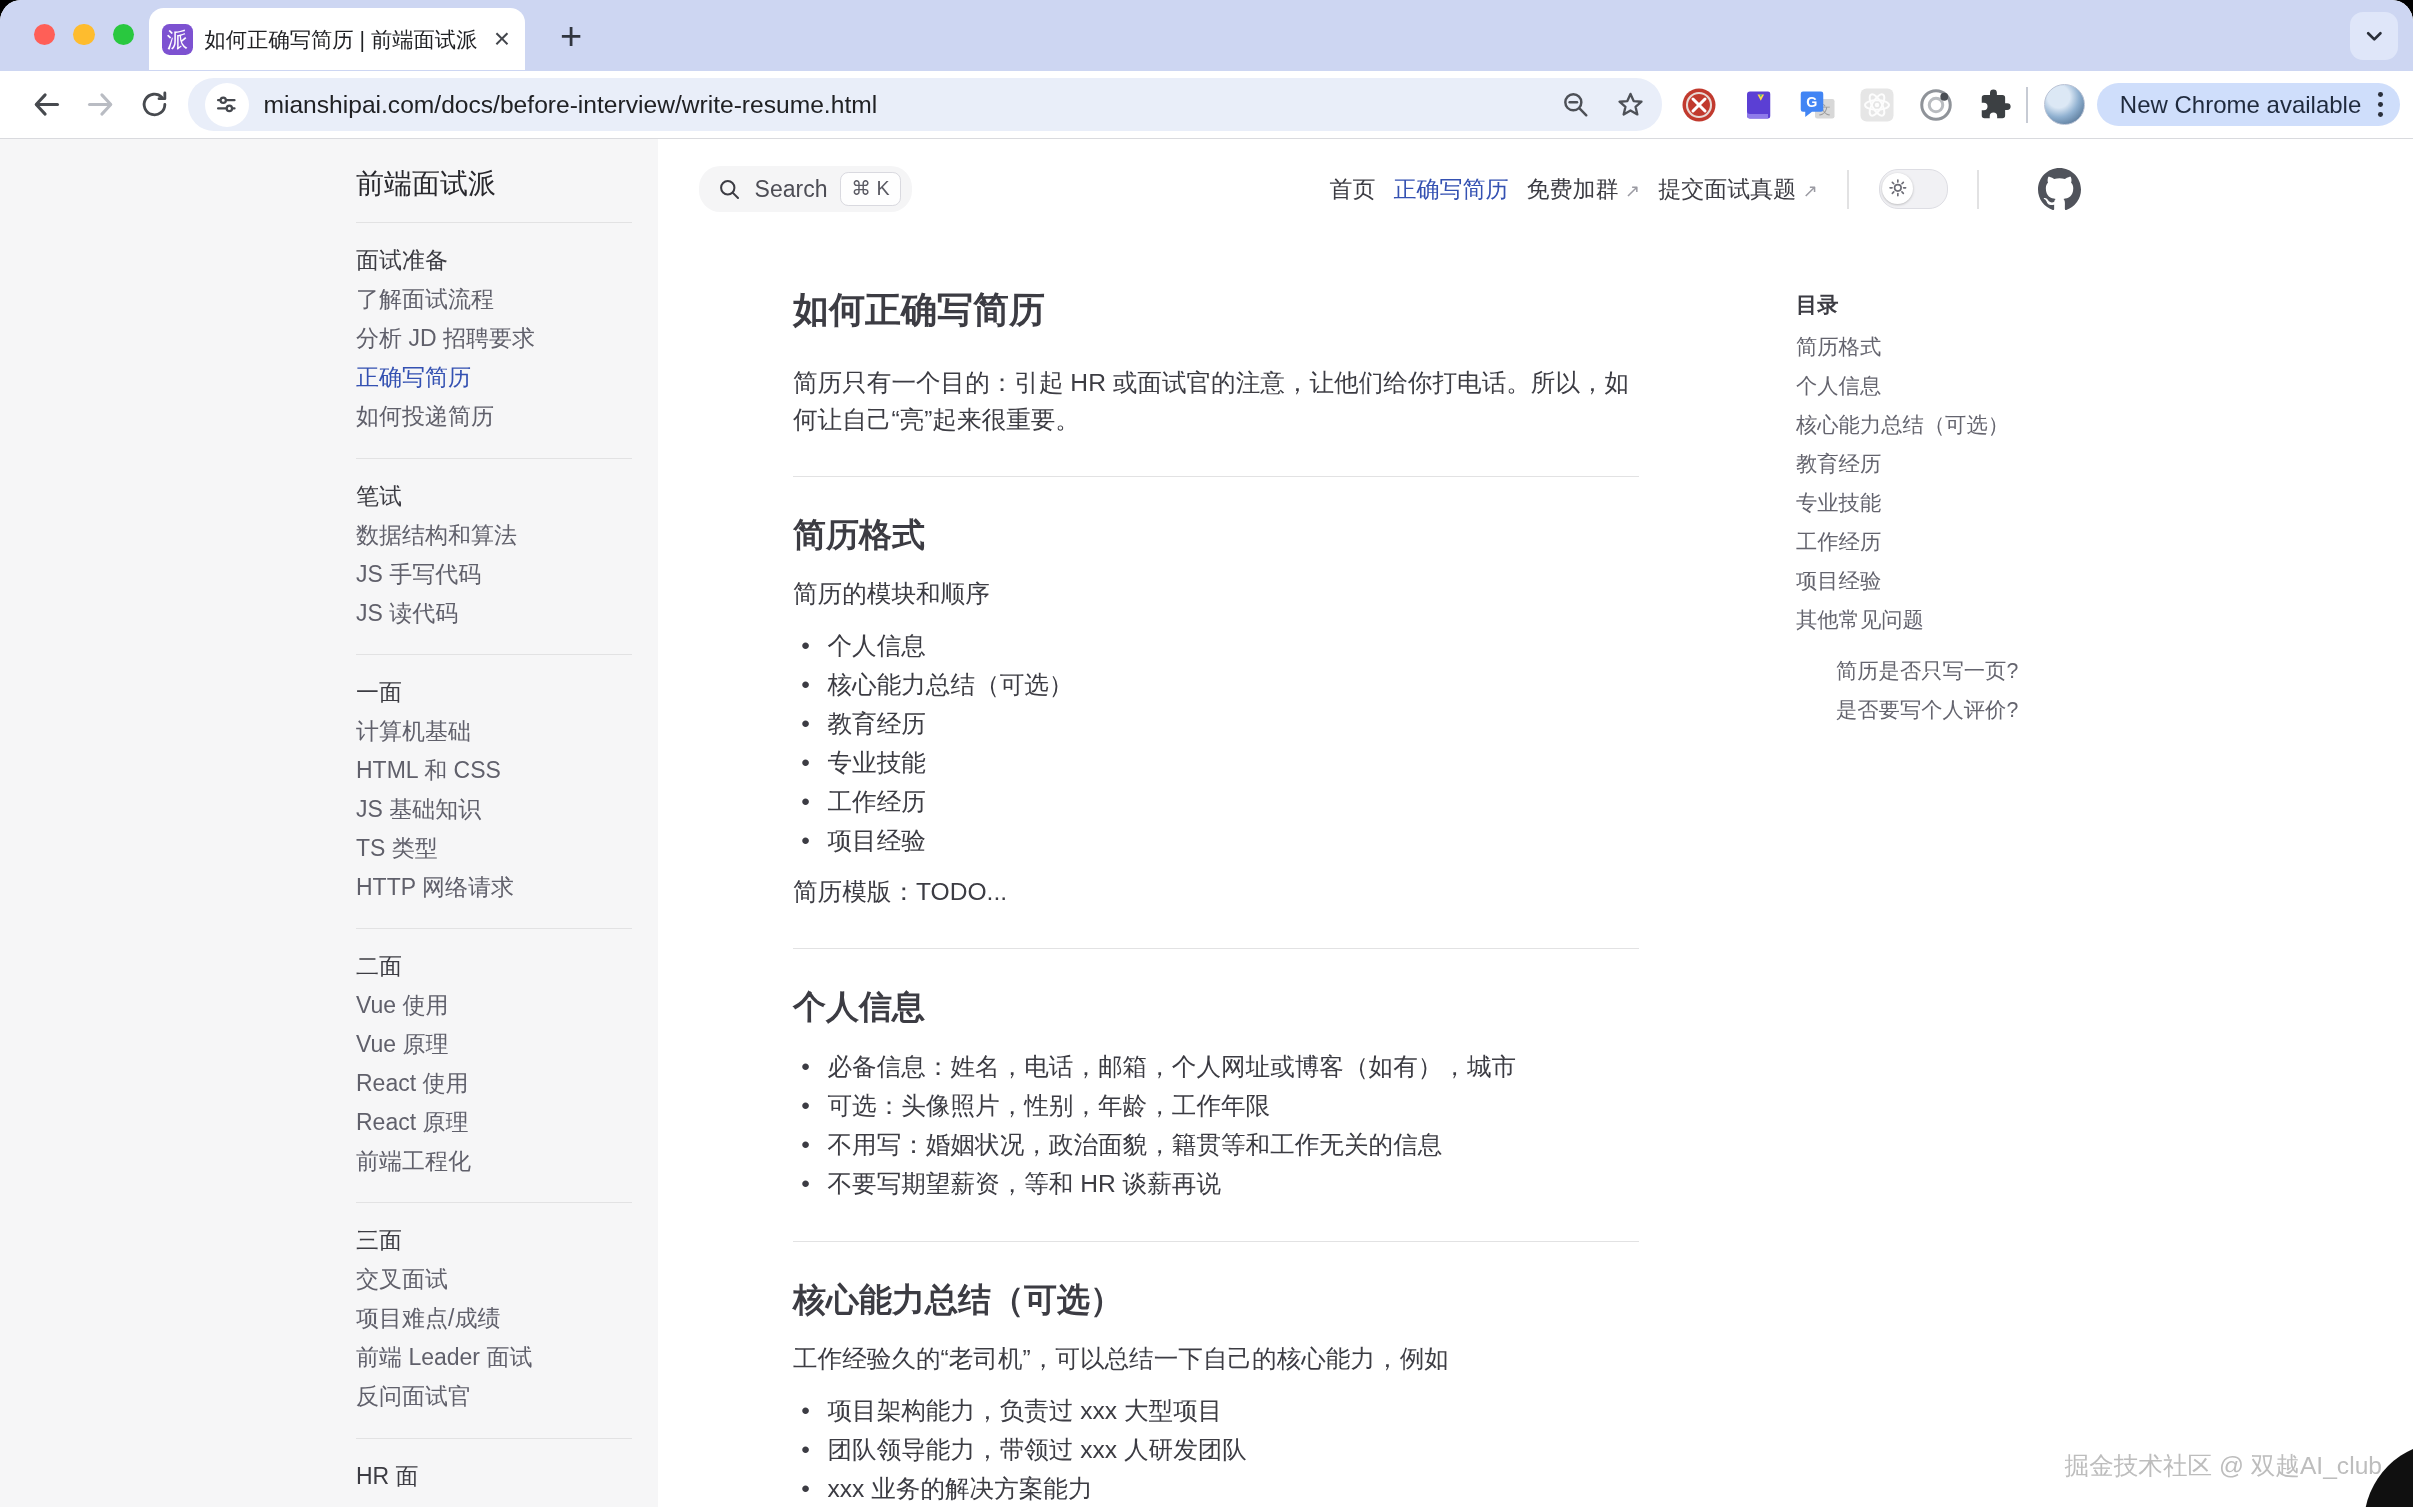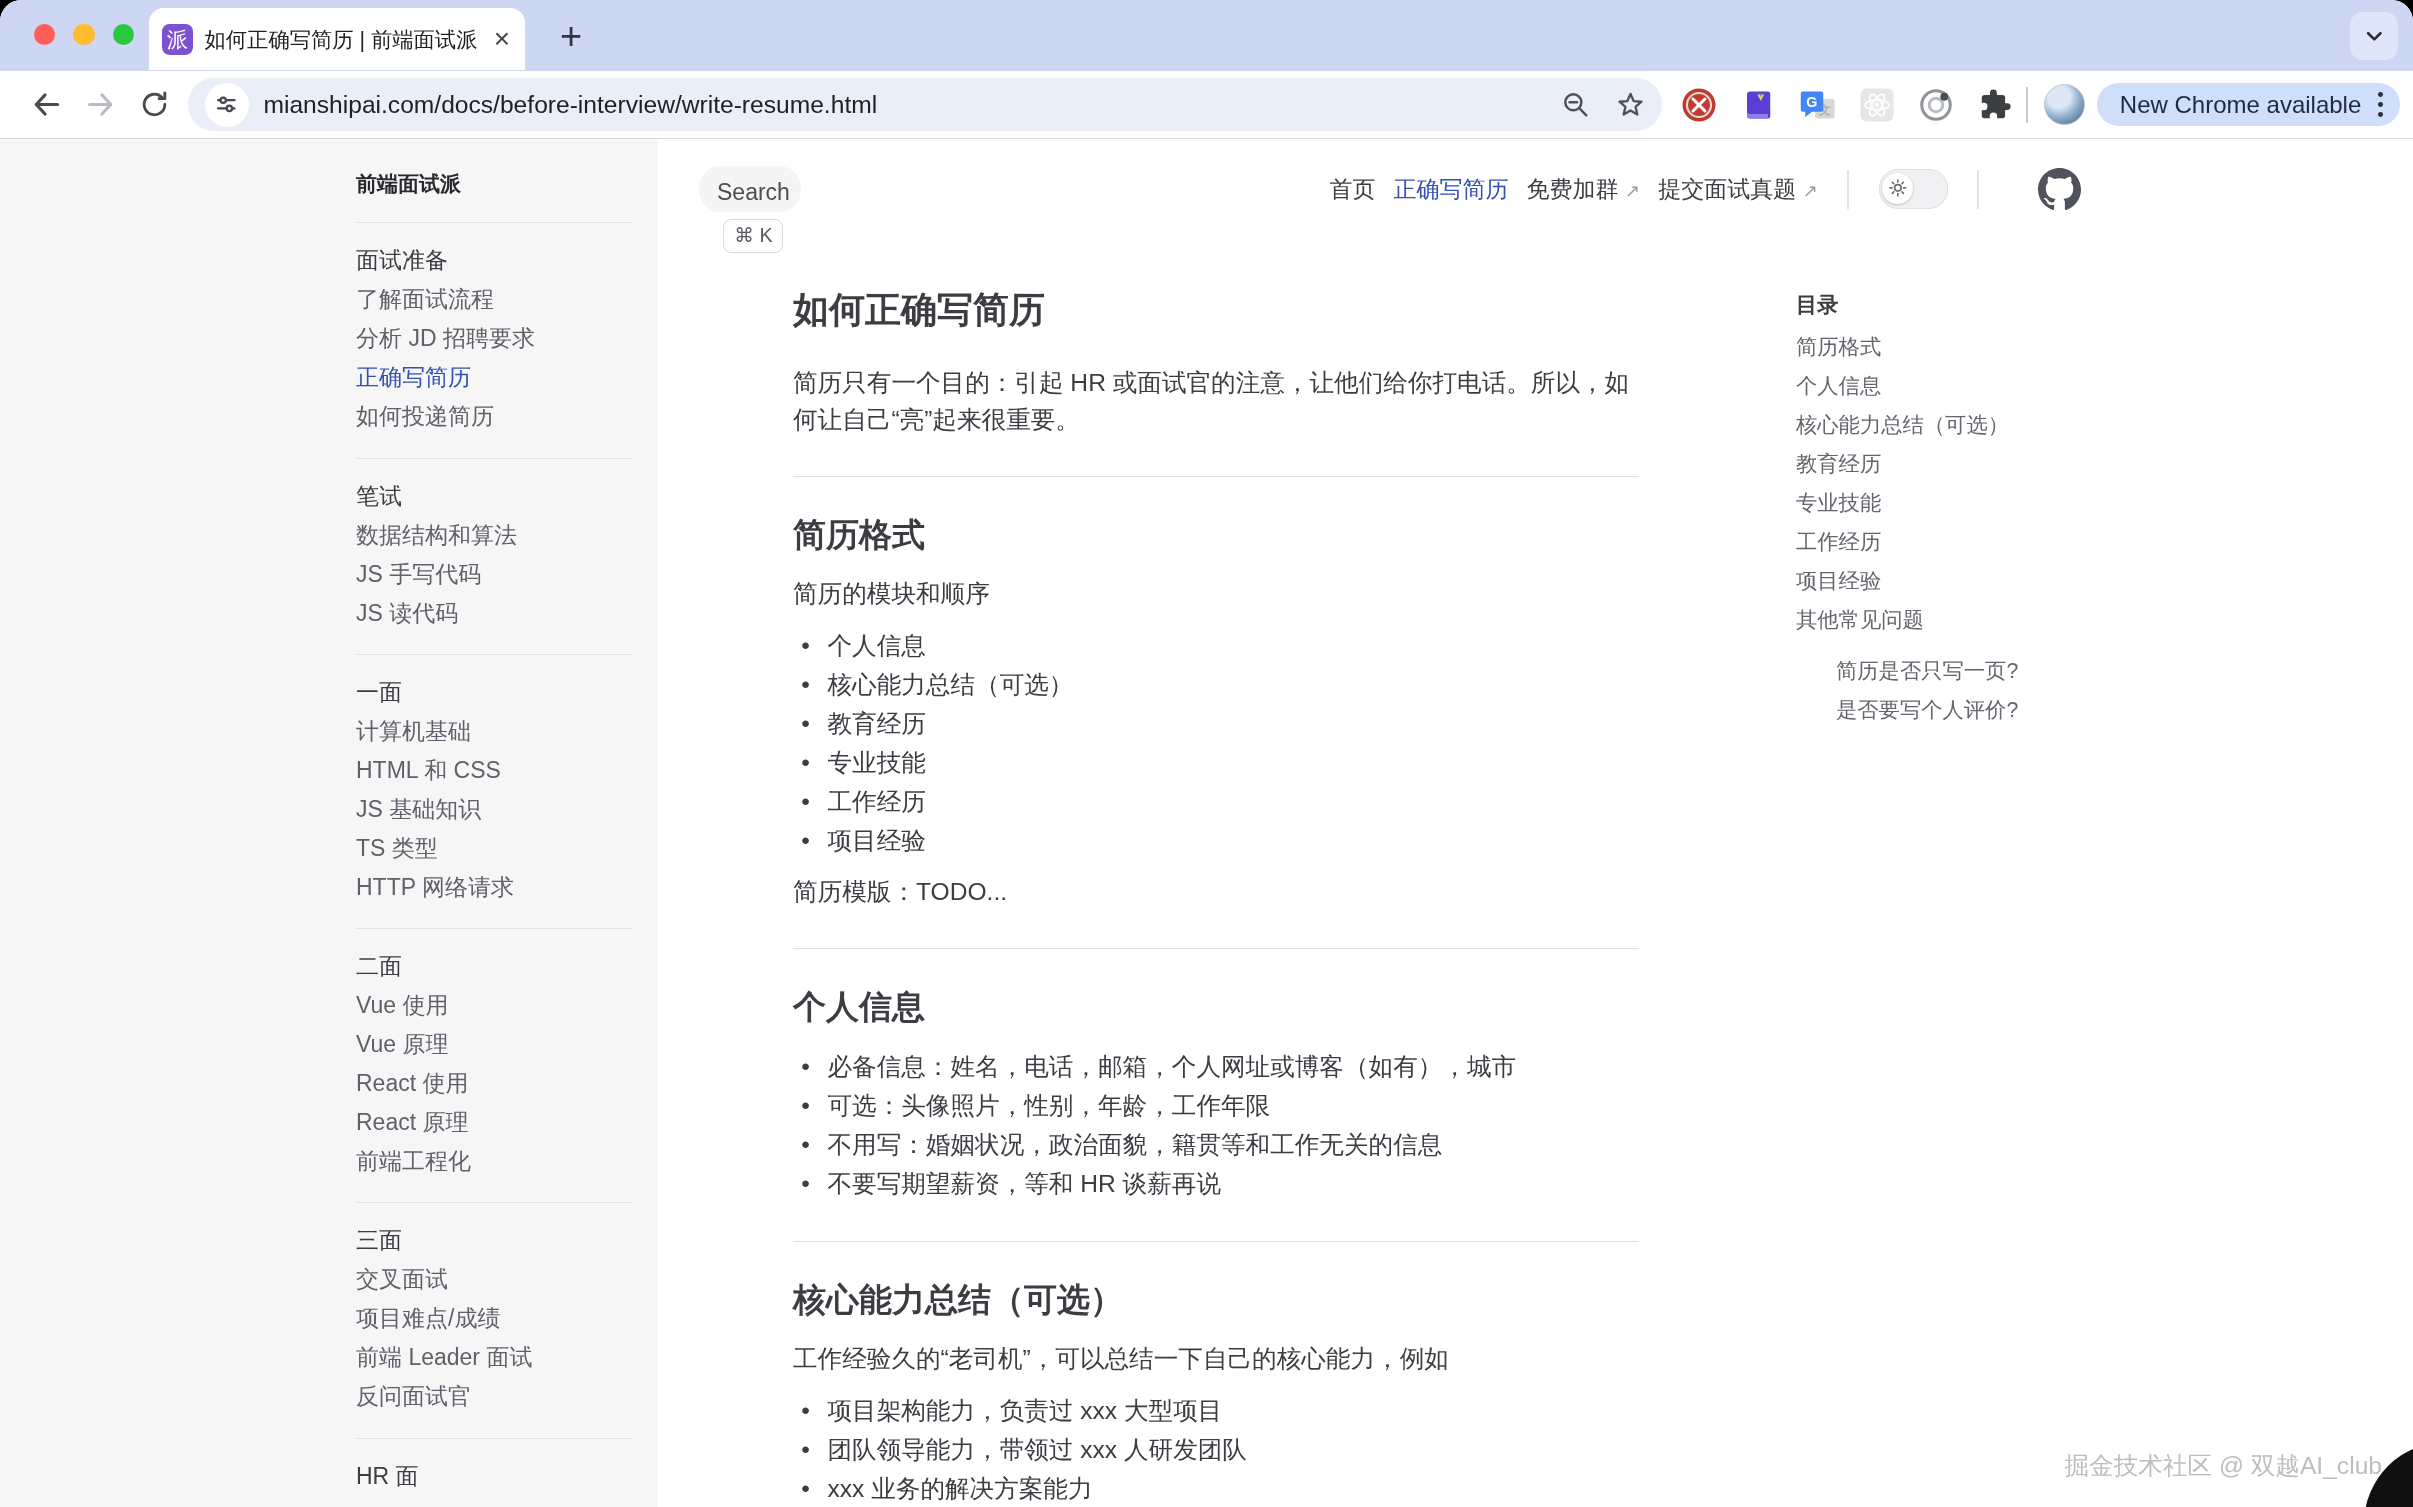--- a/index.html
+++ b/index.html
@@ -31,29 +31,29 @@
   .tool-divider{width:1.6px;height:36px;background:#c7cbd4;margin:0 6.6px 0 11.5px;flex:0 0 auto;}
   .avatar{width:39px;height:39px;border-radius:50%;margin-left:9.9px;flex:0 0 auto;background:radial-gradient(circle at 35% 30%,#dce8f5 0 30%,#8fb0d0 55%,#3c5a7a 100%);border:0.8px solid #b9c2d4;}
   .update-pill{margin-left:11.5px;height:43px;border-radius:26px;background:#cfdefb;display:flex;align-items:center;padding:0 13px 0 23px;gap:11.5px;flex:0 0 auto;}
   .update-pill .lbl{font-size:24px;color:#1f2a3d;white-space:nowrap;}
   .vdots{display:flex;flex-direction:column;gap:4.9px;padding:0 4.9px;}
   .vdots i{width:4.9px;height:4.9px;border-radius:50%;background:#2a2f3a;display:block;}
 
   
   .site{display:flex;height:1368px;overflow:hidden;background:#fff;}
   .sidebar{width:658px;flex:0 0 auto;background:#f6f6f7;box-sizing:border-box;padding:24.6px 26px 0 356px;overflow:hidden;}
-  .logo{font-size:21px;font-weight:700;color:#28282d;line-height:39px;padding-bottom:19.7px;}
+  .logo{font-size:28px;font-weight:400;color:#28282d;line-height:39px;padding-bottom:19.7px;}
   .group{border-top:0.8px solid #e2e2e3;padding:18px 0 21.3px;}
   .group-title{font-size:23px;font-weight:400;color:#3c3c43;line-height:39px;}
   .s-item{display:block;font-size:23px;color:#60606b;line-height:39px;text-decoration:none;white-space:nowrap;}
   .s-item.active{color:#3451b2;}
 
   .main{flex:1;position:relative;background:#fff;overflow:hidden;}
   .navbar{height:100px;display:flex;align-items:center;padding:0 332px 0 41px;}
-  .searchbtn{display:flex;align-items:center;gap:13px;height:46px;background:#f5f5f6;border:none;border-radius:21.3px;padding:0 11.5px 0 18px;font-size:23px;color:#4d4d55;flex-direction:column;}
+  .searchbtn{display:flex;align-items:center;gap:13px;height:46px;background:#f5f5f6;border:none;border-radius:21.3px;padding:0 11.5px 0 18px;font-size:23px;color:#4d4d55;}
   .kbd{background:#fefefe;border:0.8px solid #d9d9df;border-radius:8.2px;font-size:19.7px;color:#5b5b64;padding:4.1px 9.9px;line-height:1.2;}
   .nav-spacer{flex:1;}
   .navlinks{display:flex;align-items:center;gap:18px;}
   .navlink{font-size:23px;font-weight:500;color:#3c3c43;text-decoration:none;white-space:nowrap;}
   .navlink.active{color:#3451b2;}
   .ext-arrow{font-size:18px;color:#9b9ba3;margin-left:6.6px;}
   .nav-divider{width:1.6px;height:39px;background:#e2e2e3;margin:0 29.6px;}
   .toggle{width:67px;height:38px;border-radius:19px;background:#f1f1f4;border:0.8px solid #dddde3;position:relative;flex:0 0 auto;}
   .knob{position:absolute;left:2.5px;top:2.5px;width:31px;height:31px;border-radius:50%;background:#fff;box-shadow:0 0.8px 2.5px rgba(0,0,0,.25);display:flex;align-items:center;justify-content:center;}
   .gh{margin-left:29.6px;flex:0 0 auto;display:flex;align-items:center;}

